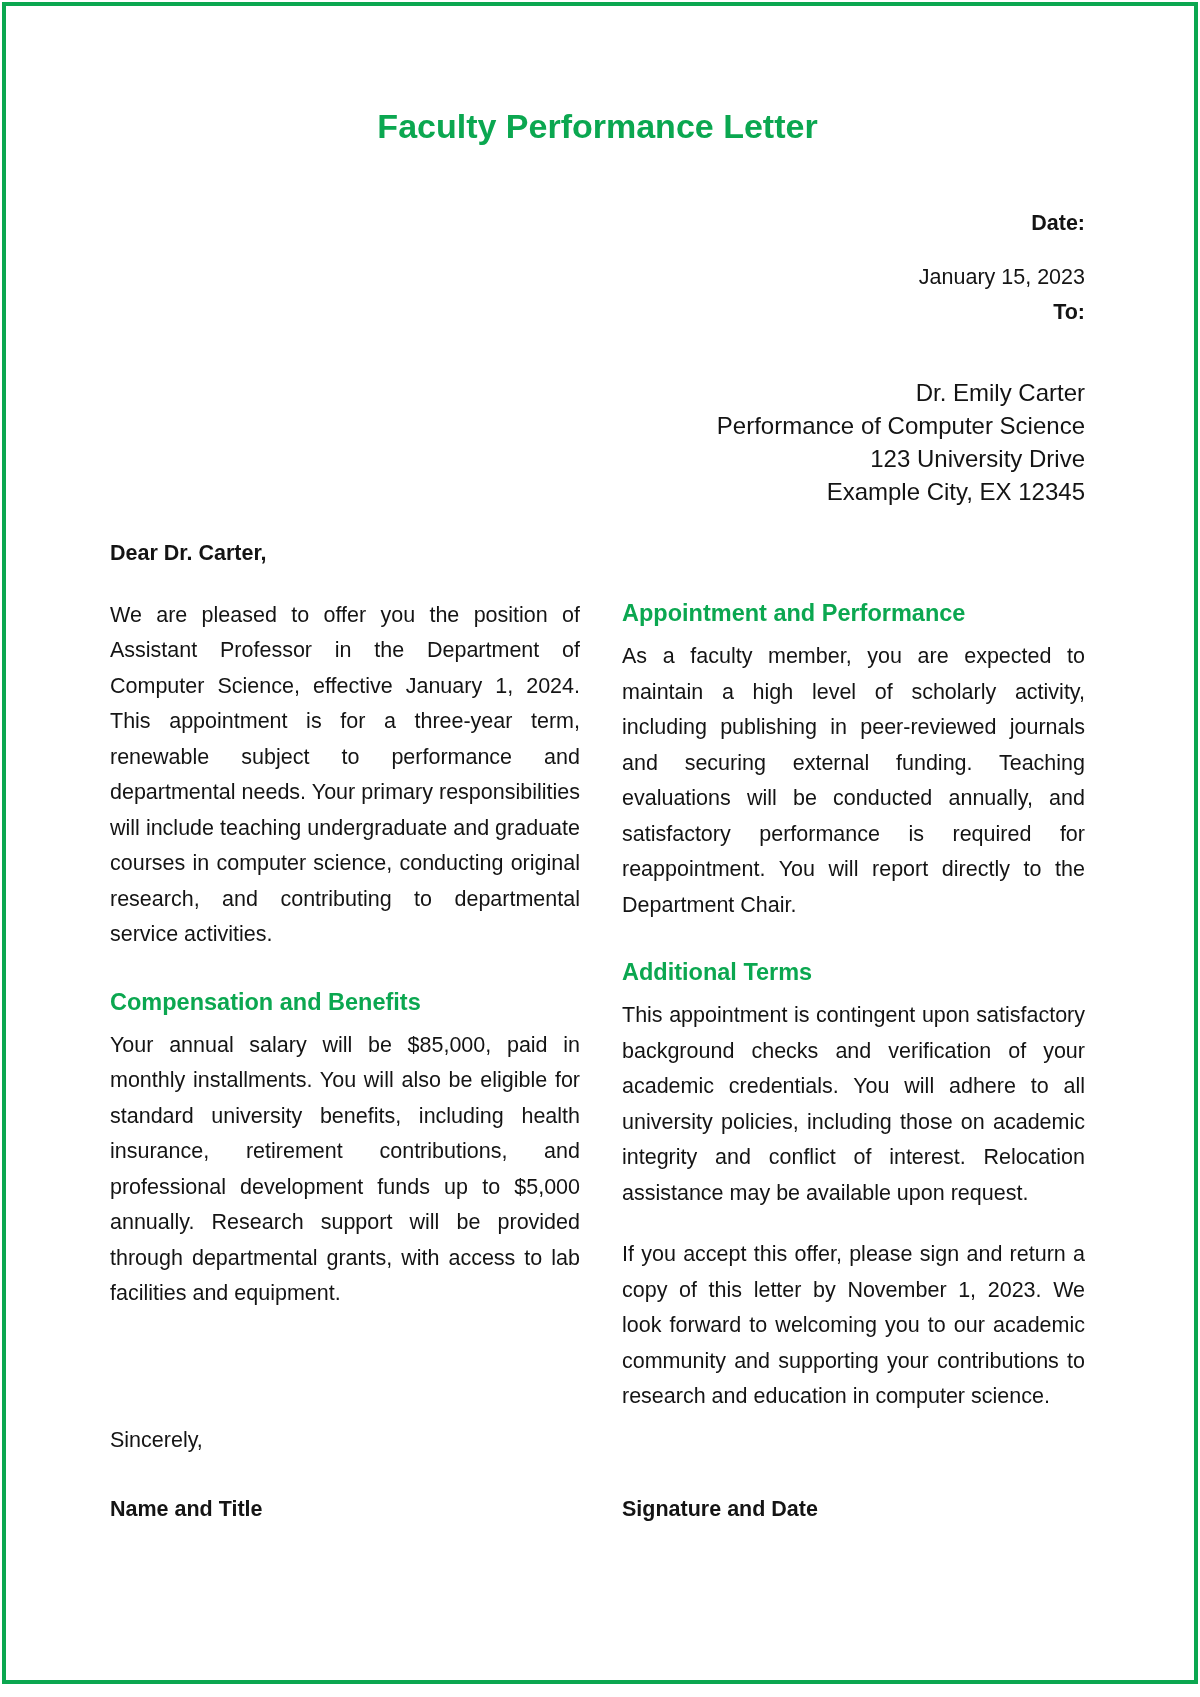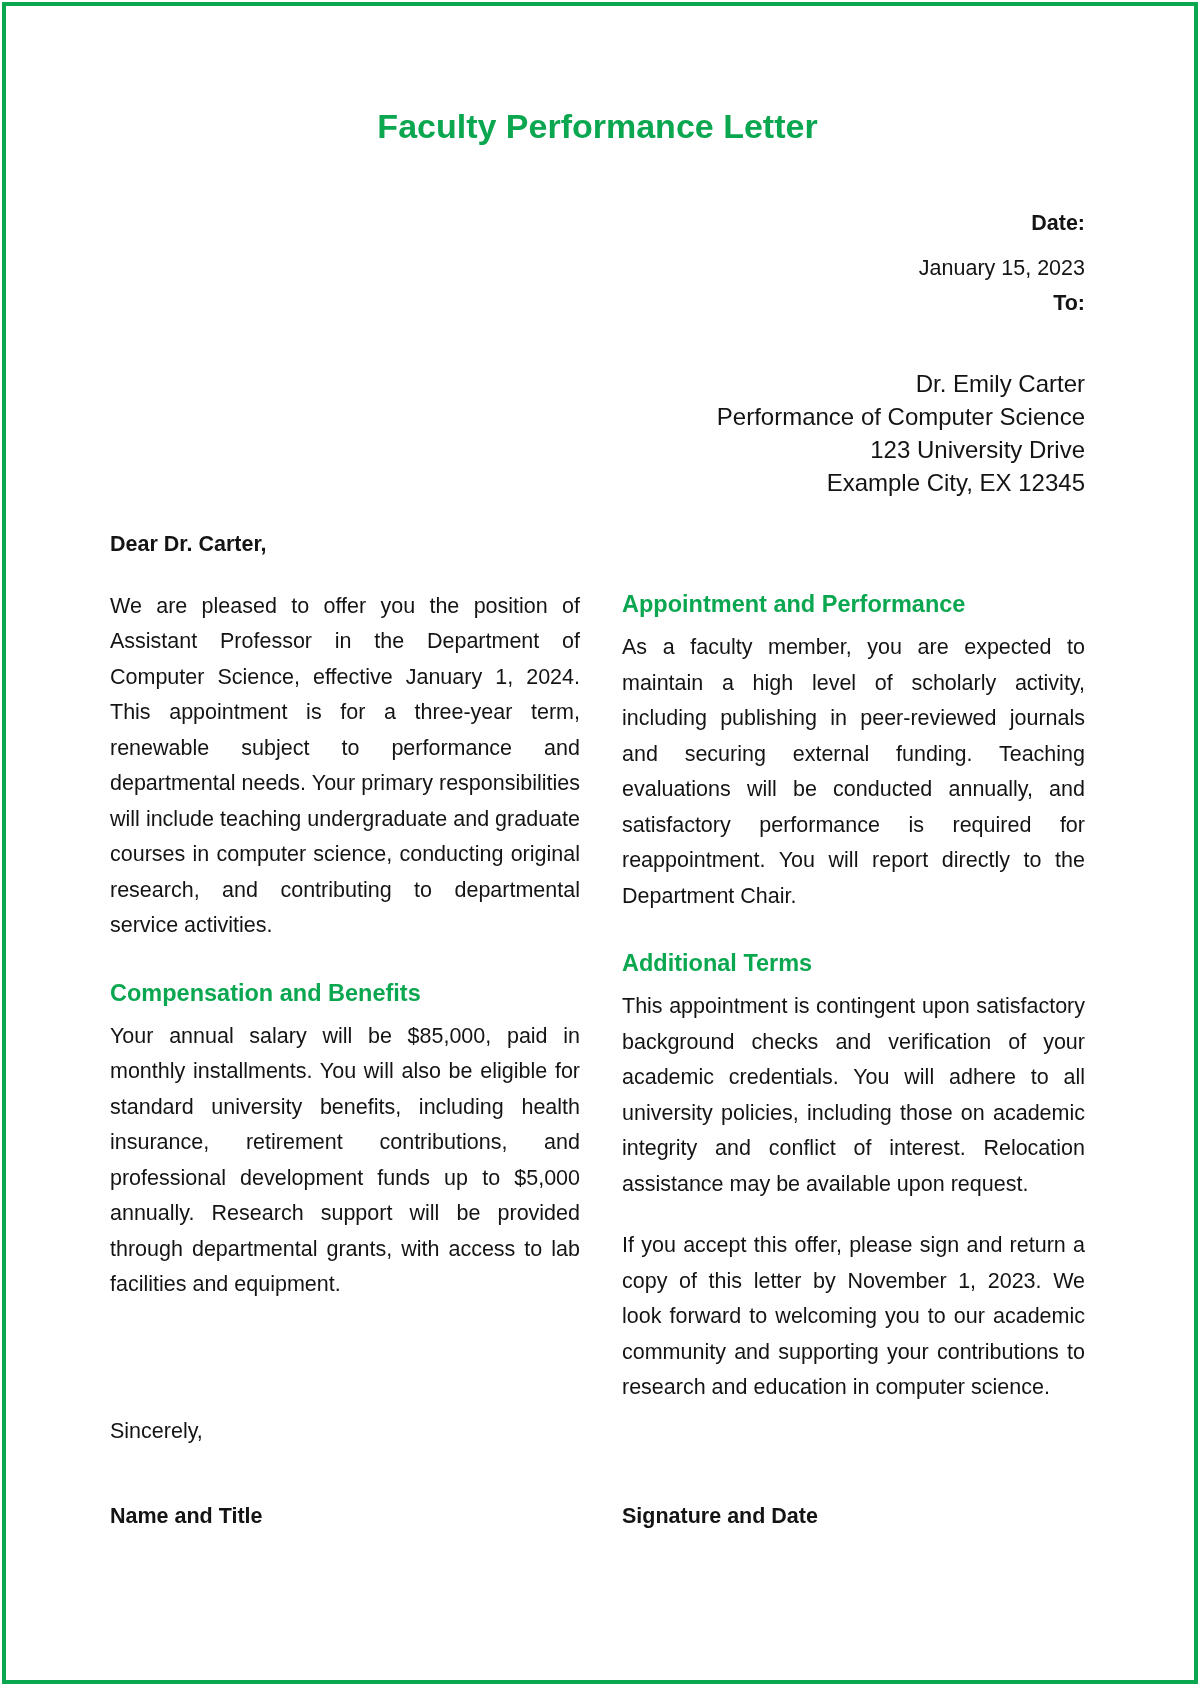--- a/index.html
+++ b/index.html
@@ -27,21 +27,21 @@
     text-align: center;
     color: var(--accent);
   }
   .meta {
     margin-top: 60px;
     text-align: right;
     font-size: 21.5px;
     line-height: 35px;
   }
   .meta-label { font-weight: bold; }
-  .meta-label.date { margin-bottom: 10px; }
+  .meta-label.date { margin-bottom: 19px; }
   .recipient {
     margin-top: 46px;
     text-align: right;
     font-size: 24px;
     line-height: 33px;
   }
   .columns {
     display: flex;
     gap: 42px;
     margin-top: 28px;
@@ -70,21 +70,21 @@
   }
   h3.section-heading.first { margin-top: 62px; }
   .closing {
     margin: 8px 0 0 0;
     font-size: 21.5px;
     line-height: 35.5px;
   }
   .signature-row {
     display: flex;
     gap: 42px;
-    margin-top: 52px;
+    margin-top: 36px;
     font-size: 21.5px;
     line-height: 30px;
     font-weight: bold;
   }
   .signature-row .cell-left { width: 470px; flex: none; }
   .signature-row .cell-right { flex: 1; }
 </style>
 </head>
 <body>
 

